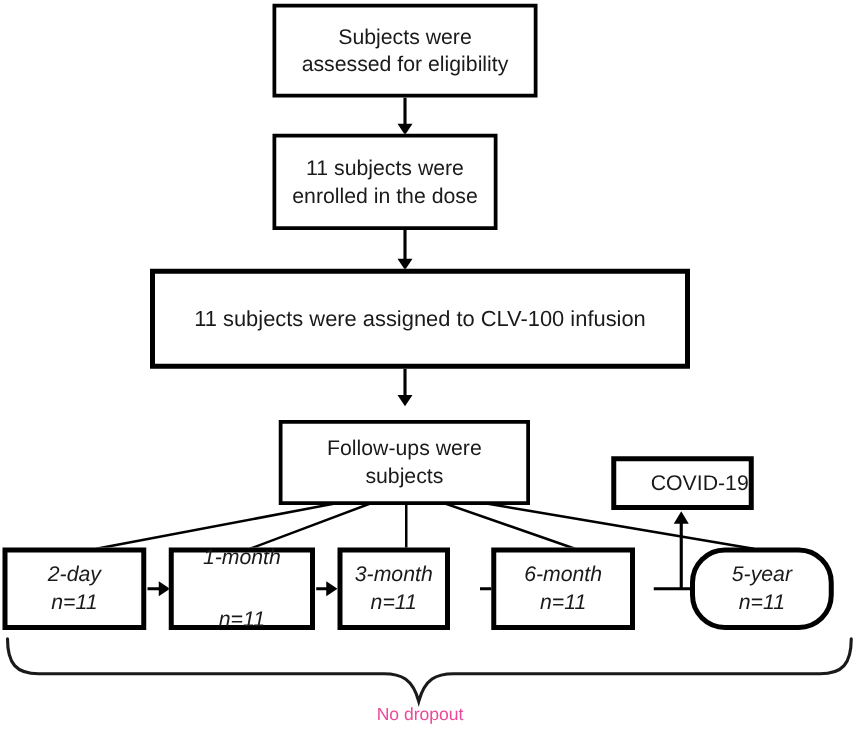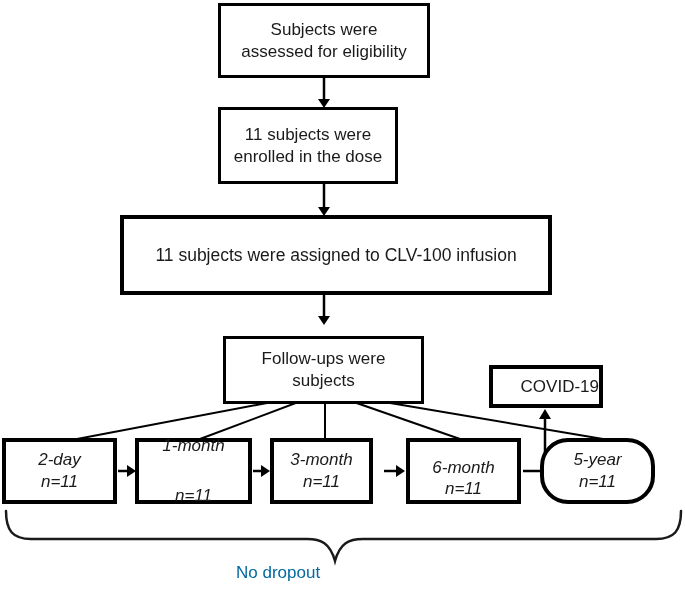--- a/index.html
+++ b/index.html
@@ -32,29 +32,29 @@
   }
   .fbox.thick { border-width: 4px; }
   .box-eligibility { left: 218px; top: 3px;   width: 212px; height: 75px; }
   .box-enrolled    { left: 218px; top: 107px; width: 180px; height: 77px; }
   .box-assigned    { left: 120px; top: 215px; width: 432px; height: 80px; font-size: 17.5px; }
   .box-followups   { left: 223px; top: 336px; width: 201px; height: 68px; }
   .box-covid       { left: 489px; top: 365px; width: 114px; height: 43px; align-items: flex-end; }
   .box-tp          { top: 438px; width: 115px; height: 66px; font-style: italic; }
   .tp-0 { left: 2px;   }
   .tp-1 { left: 135px; width: 117px; gap: 28px; }
-  .tp-2 { left: 270px; width: 103px; }
-  .tp-3 { left: 406px; justify-content: flex-end; }
-  .tp-4 { left: 540px; border-radius: 28px; }
+  .tp-2 { left: 270px; width: 90px; }
+  .tp-3 { left: 393px; }
+  .tp-4 { left: 552px; border-radius: 28px; }
   .caption {
     position: absolute;
     left: 236px; top: 563px; width: 200px;
-    text-align: left;
-    font-size: 17px;
-    color: #0369a1;
+    text-align: center;
+    font-size: 14px;
+    color: #ec4899;
   }
   .cline  { stroke: #000000; stroke-width: 2.5; fill: none; }
   .fanline{ stroke: #000000; stroke-width: 2;   fill: none; }
   .ahead  { fill: #000000; stroke: none; }
   .brace  { stroke: #1a1a1a; stroke-width: 2.5; fill: none; stroke-linecap: round; }
 </style>
 </head>
 <body>
 
 <div id="stage">

